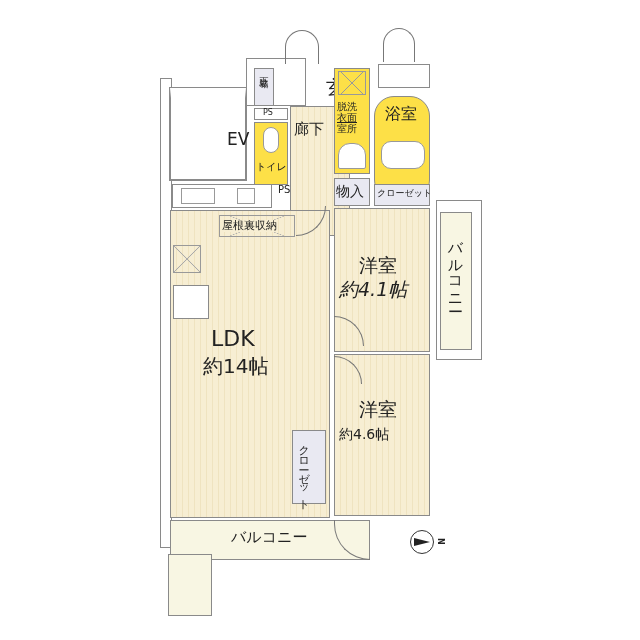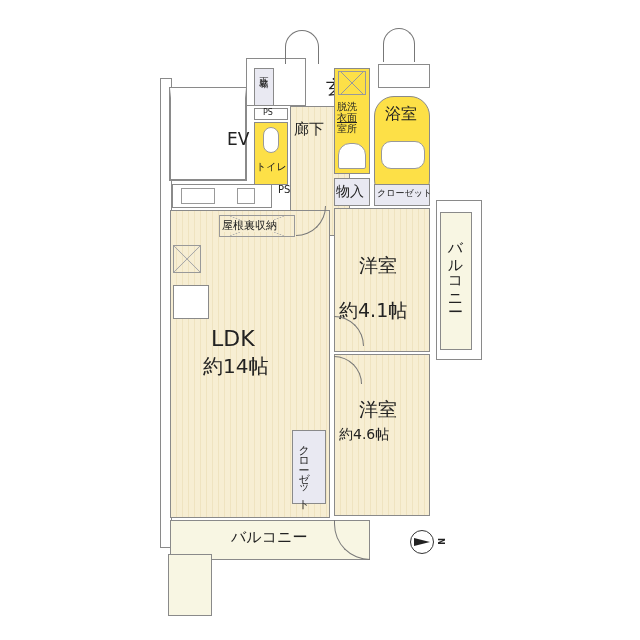--- a/index.html
+++ b/index.html
@@ -87,21 +87,21 @@
     <span class="label" style="left:2px;top:4px;font-size:11px;background:#f7eed3;">屋根裏収納</span>
   </div>
   <div class="xbox" style="left:2px;top:34px;width:28px;height:28px;background:linear-gradient(45deg,transparent 48%,#aaa 49%,#aaa 51%,transparent 52%),linear-gradient(-45deg,transparent 48%,#aaa 49%,#aaa 51%,transparent 52%);"></div>
   <div class="abs plain" style="left:2px;top:74px;width:36px;height:34px;"></div>
   <span class="label" style="left:40px;top:116px;font-size:22px;">LDK</span>
   <span class="label" style="left:32px;top:144px;font-size:20px;">約14帖</span>
 </div>
 
 <div class="abs floor" style="left:334px;top:208px;width:96px;height:144px;">
   <span class="label" style="left:24px;top:46px;font-size:19px;">洋室</span>
-  <span class="label" style="left:4px;top:91px;font-size:19px;">約4.1帖</span>
+  <span class="label" style="left:4px;top:70px;font-size:19px;font-style:italic;">約4.1帖</span>
 </div>
 
 <div class="abs floor" style="left:334px;top:354px;width:96px;height:162px;">
   <span class="label" style="left:24px;top:44px;font-size:19px;">洋室</span>
   <span class="label" style="left:4px;top:72px;font-size:14px;">約4.6帖</span>
 </div>
 
 <div class="abs storage" style="left:292px;top:430px;width:34px;height:74px;">
   <span class="label vtext" style="left:4px;top:6px;font-size:11px;height:64px;">クローゼット</span>
 </div>

